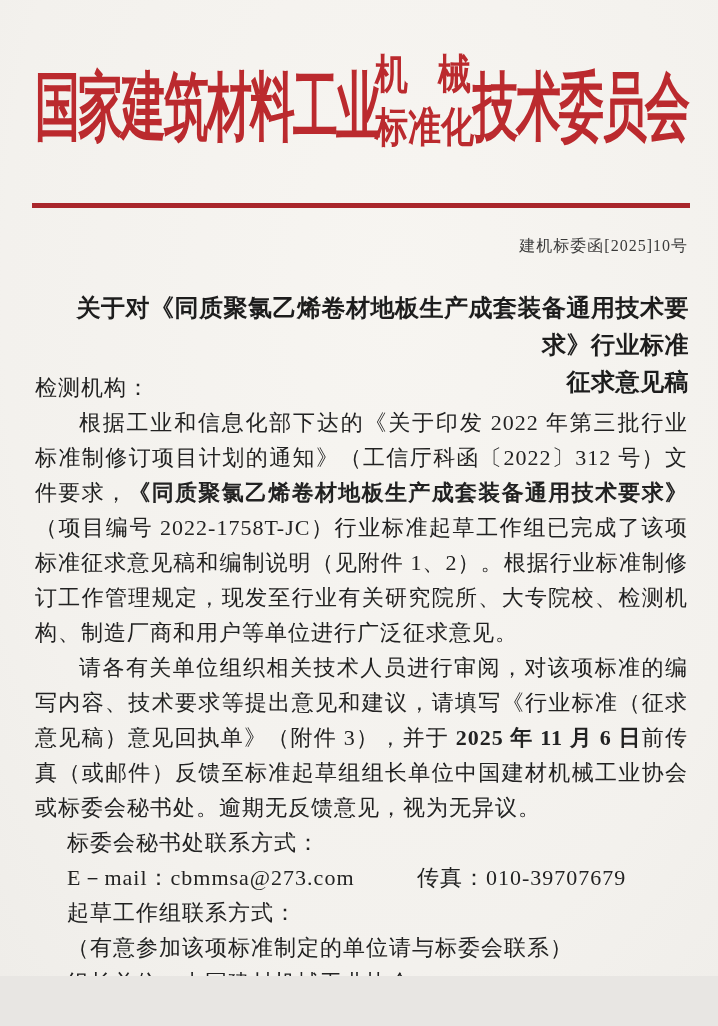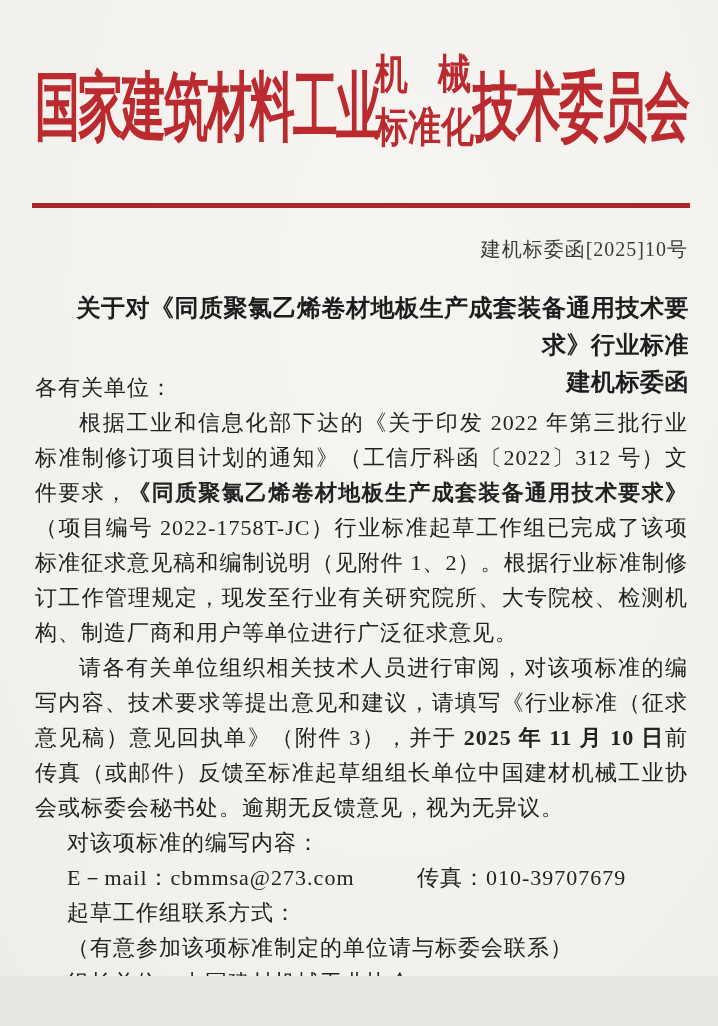--- a/index.html
+++ b/index.html
@@ -36,21 +36,21 @@
     font-size:33px;line-height:42px;white-space:nowrap;
     text-align:justify;text-align-last:justify;
   }
   .divider{
     position:absolute;left:32px;top:203px;width:658px;height:5px;
     background:var(--accent-dark,#a9262b);
   }
   
   .doc-number{
     position:absolute;top:236px;right:30px;
-    font-size:20px;letter-spacing:1px;color:#3a3a3a;
+    font-size:16px;letter-spacing:1px;color:#3a3a3a;
   }
   
   .doc-title{
     position:absolute;top:290px;left:29px;width:660px;
     font-size:24px;font-weight:bold;line-height:37px;
     text-align:right;letter-spacing:0.5px;color:#1d1d1d;
   }
   
   .body-text{
     position:absolute;top:370px;left:35px;width:653px;
@@ -76,31 +76,31 @@
     </div>
     <span class="org-big org-right">技术委员会</span>
   </div>
 
   <div class="divider"></div>
 
   <div class="doc-number">建机标委函[2025]10号</div>
 
   <div class="doc-title">
     <div>关于对《同质聚氯乙烯卷材地板生产成套装备通用技术要求》行业标准</div>
-    <div>建机标委函</div>
+    <div>征求意见稿</div>
   </div>
 
   <div class="body-text">
-    <p>各有关单位：</p>
+    <p>检测机构：</p>
 
     <p class="indent"><span>根据工业和信息化部下达的《关于印发 2022 年第三批行业标准制修订项目计划的通知》（工信厅科函〔2022〕312 号）文件要求，</span><span class="b">《同质聚氯乙烯卷材地板生产成套装备通用技术要求》</span><span>（项目编号 2022-1758T-JC）行业标准起草工作组已完成了该项标准征求意见稿和编制说明（见附件 1、2）。根据行业标准制修订工作管理规定，现发至行业有关研究院所、大专院校、检测机构、制造厂商和用户等单位进行广泛征求意见。</span></p>
 
-    <p class="indent"><span>请各有关单位组织相关技术人员进行审阅，对该项标准的编写内容、技术要求等提出意见和建议，请填写《行业标准（征求意见稿）意见回执单》（附件 3），并于 </span><span class="b">2025 年 11 月 10 日</span><span>前传真（或邮件）反馈至标准起草组组长单位中国建材机械工业协会或标委会秘书处。逾期无反馈意见，视为无异议。</span></p>
+    <p class="indent"><span>请各有关单位组织相关技术人员进行审阅，对该项标准的编写内容、技术要求等提出意见和建议，请填写《行业标准（征求意见稿）意见回执单》（附件 3），并于 </span><span class="b">2025 年 11 月 6 日</span><span>前传真（或邮件）反馈至标准起草组组长单位中国建材机械工业协会或标委会秘书处。逾期无反馈意见，视为无异议。</span></p>
 
-    <div class="contact-line">对该项标准的编写内容：</div>
+    <div class="contact-line">标委会秘书处联系方式：</div>
     <div class="contact-line">
       <span class="email-cell">E－mail：cbmmsa@273.com</span><span>传真：010-39707679</span>
     </div>
     <div class="contact-line">起草工作组联系方式：</div>
     <div class="contact-line">（有意参加该项标准制定的单位请与标委会联系）</div>
     <div class="contact-line">组长单位：中国建材机械工业协会</div>
 
   </div>
 
 </div>

